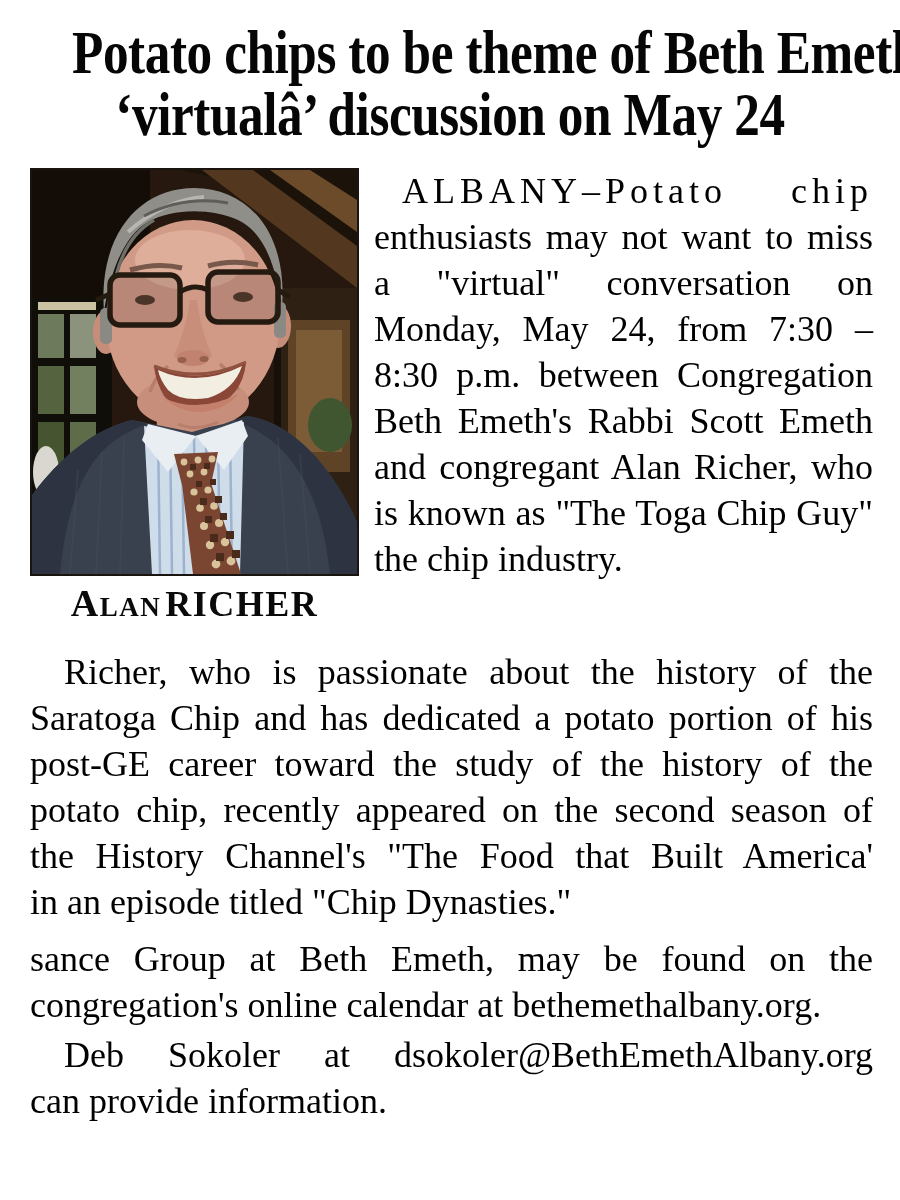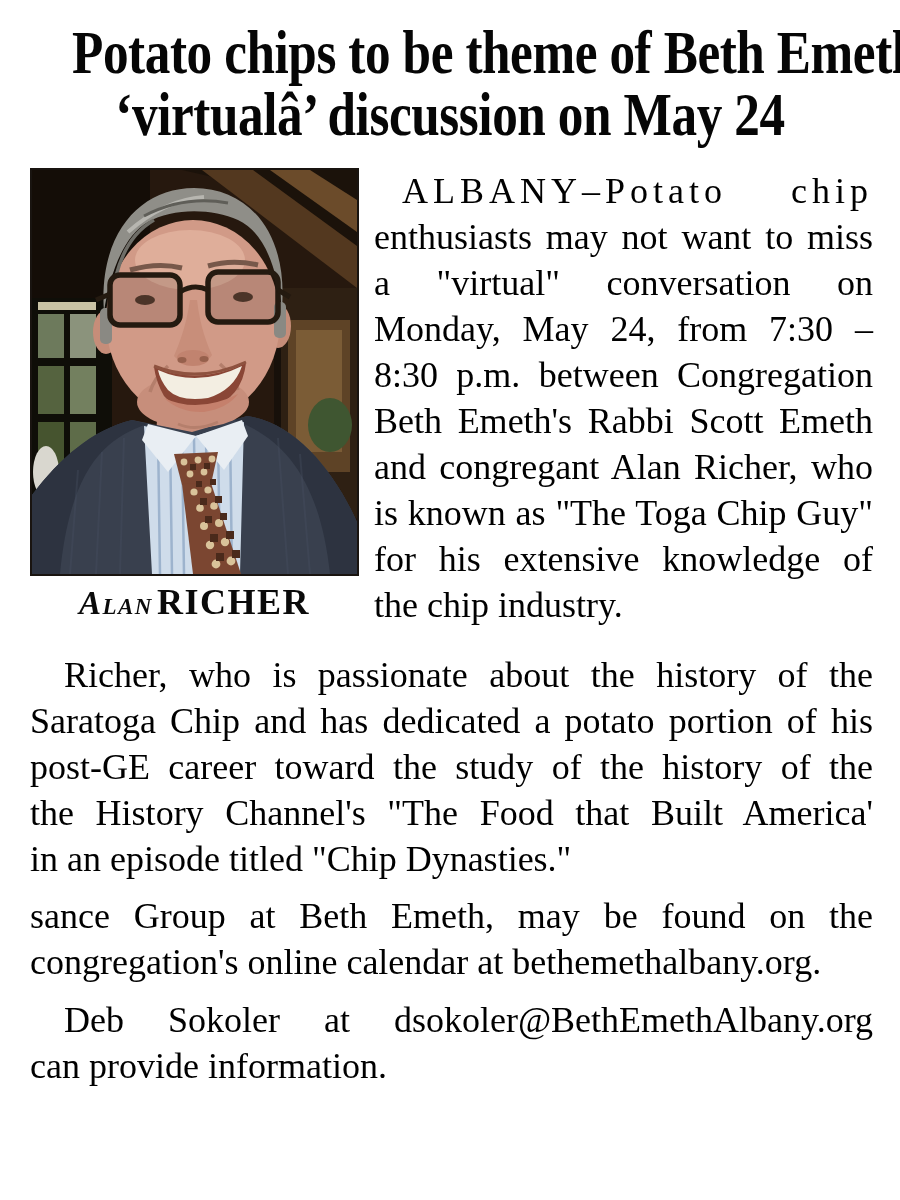--- a/index.html
+++ b/index.html
@@ -36,40 +36,40 @@
     background:#26180e;
   }
   .photo-frame svg { display:block; width:100%; height:100%; }
   .photo-caption {
     margin-top:5px;
     text-align:center;
     font-weight:700;
     color:#0a0a0a;
     white-space:nowrap;
   }
-  .cap-given  { font-variant:small-caps; font-size:33px; letter-spacing:1.5px;font-style:italic; }
+  .cap-given  { font-variant:small-caps; font-size:38px; letter-spacing:1.5px; }
   .cap-sur    { font-size:36px; letter-spacing:1.5px; }
 
   .article-col { flex:1; margin-left:15px; min-width:0; }
 
   
   .jl {
     font-size:36px;
     line-height:46px;
     text-align:justify;
     text-align-last:justify;
     color:#000000;
   }
   .jl-final { text-align:left; text-align-last:left; }
   .p-lead .jl-first { text-indent:28px; letter-spacing:5px; }
   .para { padding:0 27px 0 30px; }
   .para .jl-first { text-indent:34px; }
   .p2 { margin-top:24px; }
   .p3 { margin-top:11px; }
-  .p4 { margin-top:12px; }
+  .p4 { margin-top:4px; }
 </style>
 </head>
 <body>
 
 <div class="page">
 
   <header class="headline">
     <div class="hl">Potato chips to be theme of Beth Emeth</div>
     <div class="hl">‘virtualâ’ discussion on May 24</div>
   </header>
@@ -201,29 +201,29 @@
 
     <div class="article-col p-lead">
         <div class="jl jl-first">ALBANY–Potato chip</div>
         <div class="jl">enthusiasts may not want to miss</div>
         <div class="jl">a "virtual" conversation on</div>
         <div class="jl">Monday, May 24, from 7:30 –</div>
         <div class="jl">8:30 p.m. between Congregation</div>
         <div class="jl">Beth Emeth's Rabbi Scott Emeth</div>
         <div class="jl">and congregant Alan Richer, who</div>
         <div class="jl">is known as "The Toga Chip Guy"</div>
-        <div class="jl">for his extensive knowledge of</div>
         <div class="jl jl-final">the chip industry.</div>
       </div>
   </section>
 
   <div class="para p2">
       <div class="jl jl-first">Richer, who is passionate about the history of the</div>
       <div class="jl">Saratoga Chip and has dedicated a potato portion of his</div>
       <div class="jl">post-GE career toward the study of the history of the</div>
+      <div class="jl">potato chip, recently appeared on the second season of</div>
       <div class="jl">the History Channel's "The Food that Built America'</div>
       <div class="jl jl-final">in an episode titled "Chip Dynasties."</div>
     </div>
 
   <div class="para p3">
       <div class="jl">sance Group at Beth Emeth, may be found on the</div>
       <div class="jl jl-final">congregation's online calendar at bethemethalbany.org.</div>
     </div>
 
   <div class="para p4">

